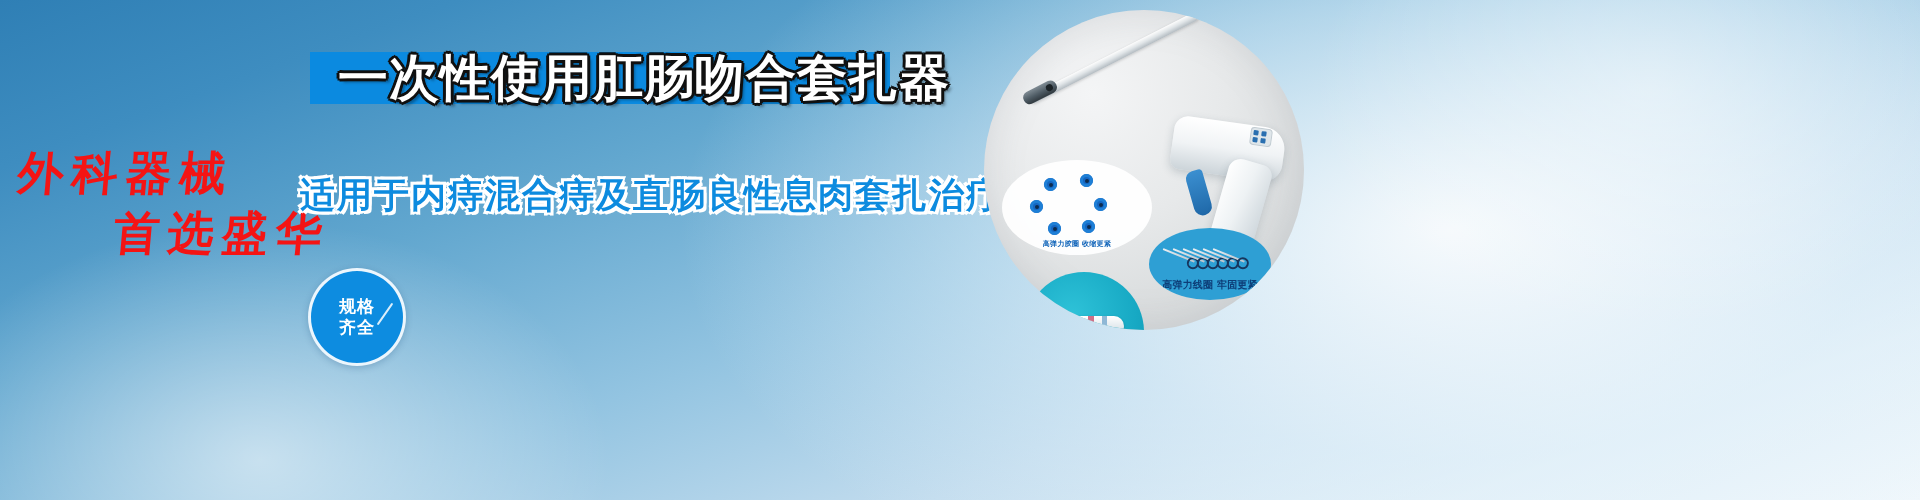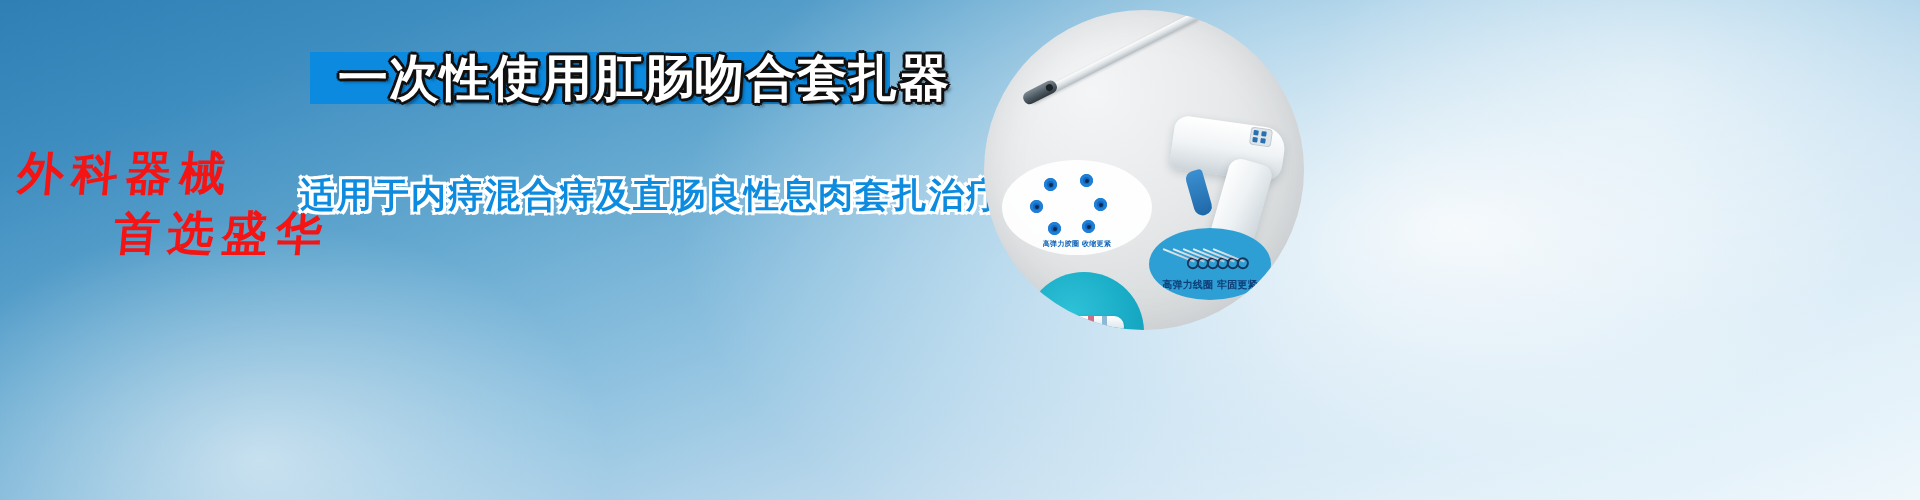--- a/index.html
+++ b/index.html
@@ -212,20 +212,25 @@
     <div><span class="l1">外科器械</span></div>
     <div><span class="l2">首选盛华</span></div>
   </div>
 
   <div class="title-bar"></div>
   <div class="title-text">一次性使用肛肠吻合套扎器</div>
 
   <div class="subtitle">适用于内痔混合痔及直肠良性息肉套扎治疗</div>
 
   <div class="circles">
+    <div class="circle">
+      <span>规格</span>
+      <span>齐全</span>
+      <i class="slash"></i>
+    </div>
   </div>
 
   <div class="product">
 
     <div class="instr">
       <div class="shaft"></div>
       <div class="tip"></div>
       <div class="body"></div>
       <div class="trigger"></div>
       <div class="grip"></div>

